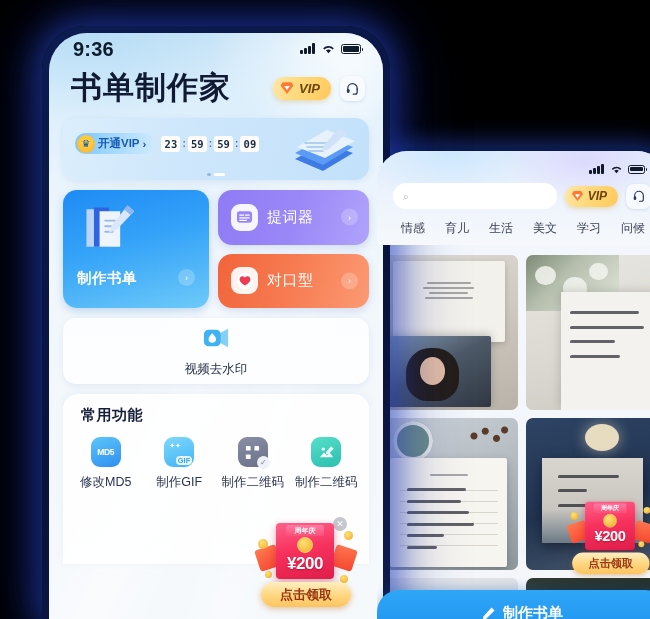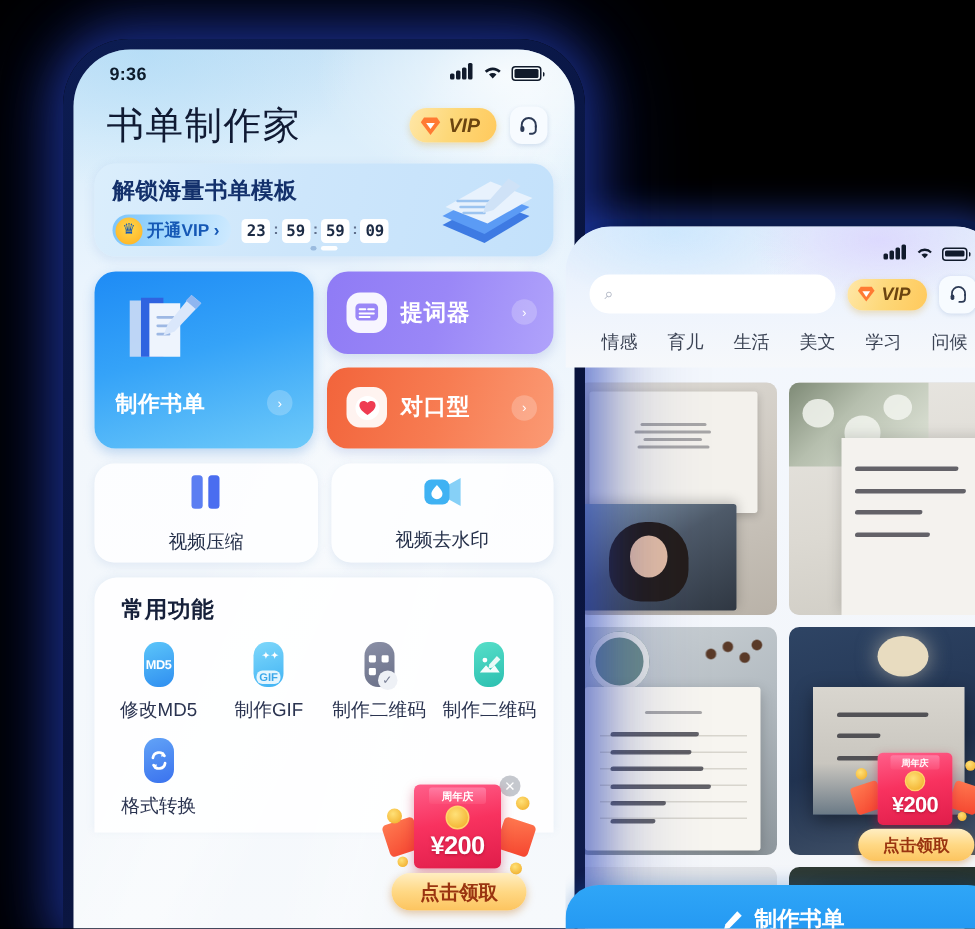--- a/index.html
+++ b/index.html
@@ -139,26 +139,26 @@
   }
   .p1-glow { position:absolute; inset:0; pointer-events:none;
     background:
       radial-gradient(180px 110px at 86% 3%, rgba(255,255,255,.75), transparent 70%),
       radial-gradient(200px 130px at 14% 0%, rgba(168,216,246,.55), transparent 72%),
       linear-gradient(115deg, transparent 40%, rgba(255,255,255,.38) 52%, transparent 62%),
       linear-gradient(105deg, transparent 58%, rgba(255,255,255,.26) 68%, transparent 76%);
   }
   .p1-status { height:30px; display:flex; align-items:center; justify-content:space-between;
                padding: 2px 22px 0 24px; position:relative; z-index:2; }
-  .p1-time { font-size:12px; font-weight:600; color:#0d1b2b; letter-spacing:.2px; }
+  .p1-time { font-size:20px; font-weight:600; color:#0d1b2b; letter-spacing:.2px; }
   .p1-sysicons { display:flex; align-items:center; gap:5px; }
 
   .p1-titlerow { display:flex; align-items:center; justify-content:space-between;
                  padding: 4px 18px 0 22px; position:relative; z-index:2; }
-  .p1-title { font-size:25px; font-weight:400; color:#101a33; letter-spacing:1px; }
+  .p1-title { font-size:31px; font-weight:700; color:#101a33; letter-spacing:1px; }
   .p1-titleright { display:flex; align-items:center; gap:9px; }
   .vip-badge {
     height:23px; padding: 0 11px 0 6px; border-radius: 12px;
     background: linear-gradient(110deg,#ffe7a8 0%,#fdd879 48%,#ffc95c 100%);
     display:flex; align-items:center; gap:4px;
     font-size:13px; font-weight:800; font-style:italic; color:#6b4410;
     box-shadow: 0 2px 5px rgba(210,150,30,.28);
   }
   .support-btn {
     width:25px; height:25px; border-radius:8px; background:#f7fbff;
@@ -201,21 +201,21 @@
     width: 146px; height:118px; border-radius:14px; position:relative; overflow:hidden;
     background: linear-gradient(165deg,#1e8bf5 0%,#35a3f8 45%,#6ecaf9 100%);
     box-shadow: 0 3px 8px rgba(40,120,210,.26);
   }
   .feat-big .lbl { position:absolute; left:14px; bottom:20px; color:#fff; font-size:14.5px; font-weight:700; letter-spacing:.5px;}
   .feat-col { flex:1; display:flex; flex-direction:column; gap:9px; }
   .feat-sm { flex:1; border-radius:14px; position:relative; display:flex; align-items:center; padding-left:13px; gap:9px;
              box-shadow: 0 3px 8px rgba(80,110,190,.2); }
   .feat-sm.purple { background: linear-gradient(105deg,#8f7bf5 0%,#9a87f7 50%,#b0a3fb 100%); }
   .feat-sm.orange { background: linear-gradient(105deg,#f2643b 0%,#f77c52 50%,#fb9a74 100%); text-align: right; }
-  .feat-sm .lbl { color:#fff; font-size:15px; font-weight:700; letter-spacing:.5px; }
+  .feat-sm .lbl { color:#fff; font-size:15px; font-weight:400; letter-spacing:.5px; }
   .arrow-circle {
     position:absolute; right:11px; top:50%; transform:translateY(-50%);
     width:17px; height:17px; border-radius:50%; background:rgba(255,255,255,.22);
     display:flex; align-items:center; justify-content:center; color:#fff; font-size:9px;
   }
   .feat-big .arrow-circle { top:auto; bottom:22px; transform:none; right:14px; }
   .ic-round { width:27px; height:27px; border-radius:9px; background:rgba(255,255,255,.92);
               display:flex; align-items:center; justify-content:center; }
 
   
@@ -230,21 +230,21 @@
   
   .p1-panel {
     margin: 10px 14px 0 14px; border-radius: 15px 15px 0 0; background:rgba(255,255,255,.86);
     padding: 12px 6px 8px 6px; position:relative; z-index:2; min-height: 170px;
     box-shadow:0 -1px 6px rgba(110,150,200,.1);
   }
   .panel-title { font-size:15px; font-weight:800; color:#16203a; padding-left:12px; letter-spacing:.5px; }
   .fgrid { display:grid; grid-template-columns: repeat(4,1fr); row-gap:10px; margin-top:12px; }
   .fitem { display:flex; flex-direction:column; align-items:center; gap:7px; }
   .fitem .fl { font-size:12.5px; color:#2a3350; white-space:nowrap; }
-  .appicon { width:20px; height:30px; border-radius:9px; display:flex; align-items:center; justify-content:center;
+  .appicon { width:30px; height:30px; border-radius:9px; display:flex; align-items:center; justify-content:center;
              font-size:9px; font-weight:800; color:#fff; position:relative; }
 
   .p1-redpack { position:absolute; right:28px; bottom:12px; z-index:9; }
   .closex { position:absolute; right:8px; top:-4px; width:14px; height:14px; border-radius:50%;
             background:rgba(150,155,165,.55); color:#fff; font-size:9px; display:flex;
             align-items:center; justify-content:center; }
 
   
   .rp { position:relative; width:98px; height:86px; }
   .rp .env {
@@ -482,21 +482,20 @@
             <svg width="15" height="15" viewBox="0 0 16 16">
                 <path d="M3 9.2V7.8a5 5 0 0 1 10 0v1.4" stroke="#2c3a55" stroke-width="1.35" fill="none" stroke-linecap="round"></path>
                 <rect x="2" y="8.5" width="2.9" height="4.3" rx="1.4" fill="#2c3a55"></rect>
                 <path d="M13 8.5v3.1a2.4 2.4 0 0 1-2.4 2.4H8.8" stroke="#2c3a55" stroke-width="1.35" fill="none" stroke-linecap="round"></path>
               </svg>
           </div>
         </div>
       </div>
 
       <div class="p1-banner">
-        <div class="bn-title">解锁海量书单模板</div>
         <div class="bn-row">
           <div class="bn-vip">
             <span class="crown">♛</span>
             <span>开通VIP</span>
             <span>›</span>
           </div>
           <div class="cd">
             <b>23</b>
             <s>:</s>
             <b>59</b>
@@ -556,30 +555,20 @@
             </span>
             <span class="lbl">对口型</span>
             <span class="arrow-circle">›</span>
           </div>
         </div>
       </div>
 
       <div class="p1-tools">
         <div class="tool">
           <span>
-            <svg width="28" height="28" viewBox="0 0 30 30">
-                <rect x="5" y="3" width="8" height="24" rx="2.5" fill="#5b7ef2"></rect>
-                <rect x="17" y="3" width="8" height="24" rx="2.5" fill="#4a6df0"></rect>
-                <path d="M15 5v20" stroke="#fff" stroke-width="2.4" stroke-dasharray="3 3" stroke-linecap="round"></path>
-              </svg>
-          </span>
-          <span class="tl">视频压缩</span>
-        </div>
-        <div class="tool">
-          <span>
             <svg width="30" height="26" viewBox="0 0 32 28">
                 <path d="M20 9 29 4v20l-9-5Z" fill="#86d0f7"></path>
                 <rect x="3" y="5" width="18" height="18" rx="5" fill="#3fb2f3"></rect>
                 <path d="M12 9c2.6 3 4 4.6 4 6.2a4 4 0 0 1-8 0C8 13.6 9.4 12 12 9Z" fill="#fff"></path>
               </svg>
           </span>
           <span class="tl">视频去水印</span>
         </div>
       </div>
 
@@ -618,30 +607,20 @@
             <span class="appicon" style="background:linear-gradient(160deg,#57dfc9,#2bbfb0)">
               <svg width="19" height="19" viewBox="0 0 20 20">
                   <circle cx="6.6" cy="6.4" r="1.7" fill="#fff"></circle>
                   <path d="M3 15l4.4-5 3 3.4 3-3.4L17 15Z" fill="#fff" opacity=".95"></path>
                   <path d="M15 3.5 17.5 6 12 11.5l-3 .8.8-3Z" fill="#eafaf7"></path>
                 </svg>
             </span>
             <span class="fl">制作二维码</span>
           </div>
 
-          <div class="fitem">
-            <span class="appicon" style="background:linear-gradient(160deg,#62a3f7,#3a72ee)">
-              <svg width="18" height="18" viewBox="0 0 20 20">
-                  <path d="M5.5 8A4.5 4.5 0 0 1 14 6.6M14.5 12A4.5 4.5 0 0 1 6 13.4" stroke="#fff" stroke-width="2" fill="none" stroke-linecap="round"></path>
-                  <path d="M13 3.6 14.8 6.8 11.4 7Z" fill="#fff"></path>
-                  <path d="M7 16.4 5.2 13.2 8.6 13Z" fill="#fff"></path>
-                </svg>
-            </span>
-            <span class="fl">格式转换</span>
-          </div>
 
         </div>
       </div>
 
       <div class="p1-redpack">
         <div class="closex">✕</div>
         <div class="rp">
           <div class="sideL"></div>
             <div class="sideR"></div>
           <span class="sp" style="left:1px;top:18px;width:10px;height:10px"></span>

